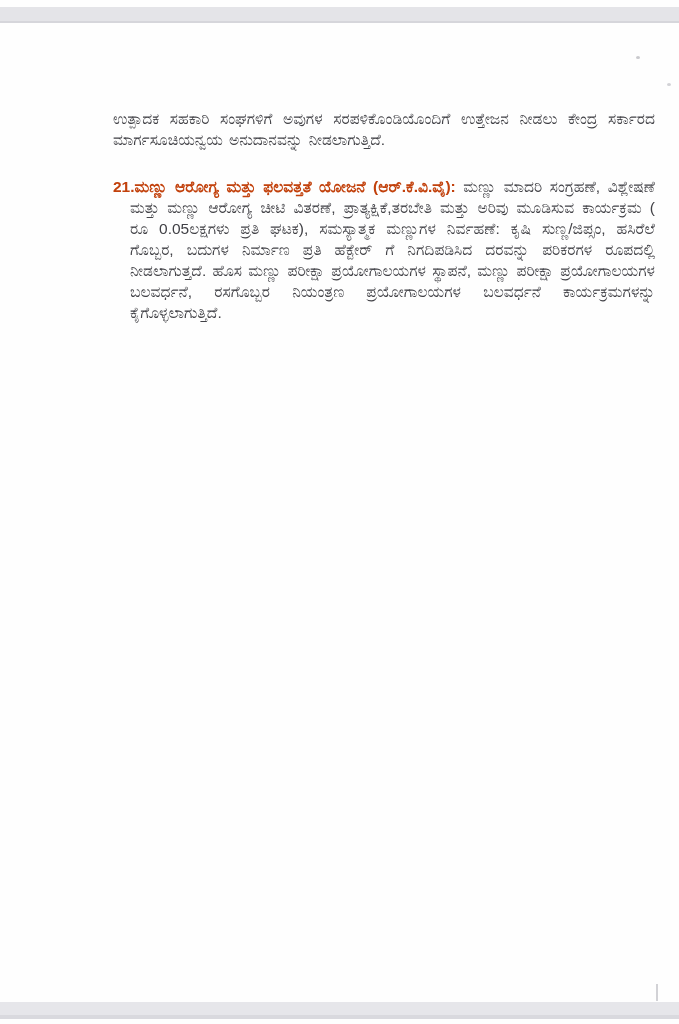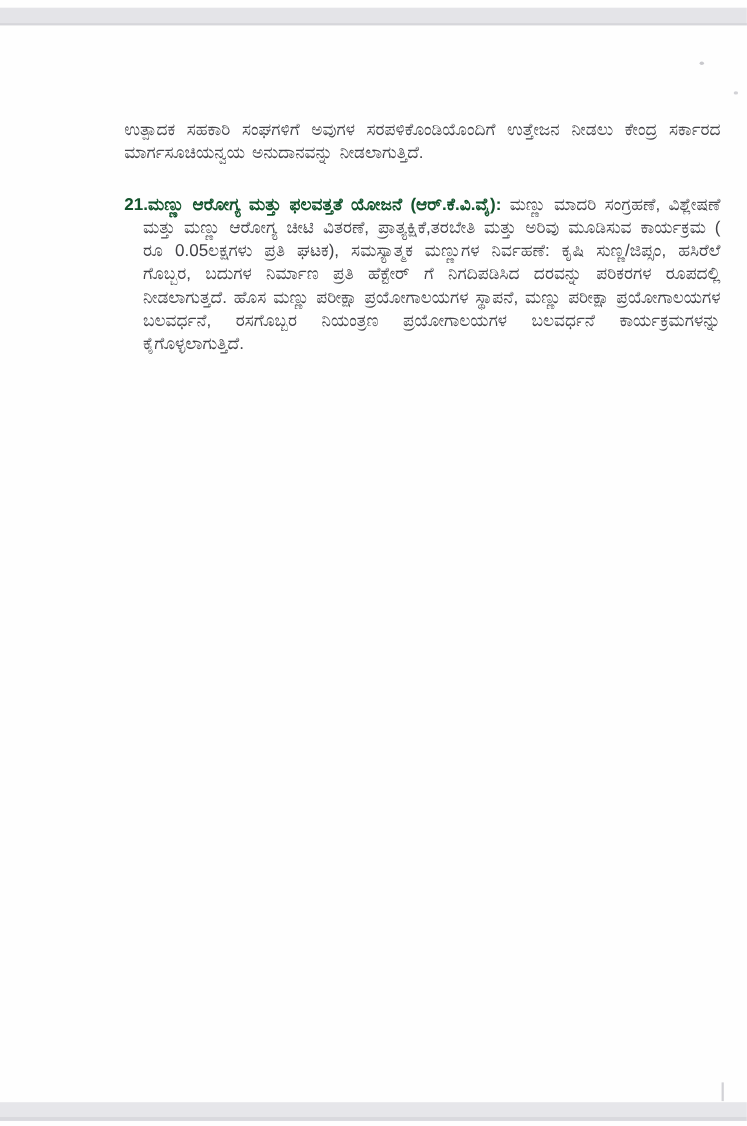--- a/index.html
+++ b/index.html
@@ -54,21 +54,21 @@
     color: #414146;
     word-spacing: 2px;
     -webkit-font-smoothing: antialiased;
   }
   .para-intro { margin-bottom: 26px; }
   .para-item {
     margin-bottom: 19px;
     padding-left: 17px;
     text-indent: -17px;
   }
-  .bold { font-weight: bold; color: #14532d; }
+  .bold { font-weight: bold; color: #c2410c; }
   
   .speck {
     position: absolute;
     border-radius: 50%;
     background: #c9c9cd;
   }
   .speck-1 { left: 636px; top: 56px; width: 4px; height: 3px; }
   .speck-2 { left: 667px; top: 83px; width: 4px; height: 3px; background: #d2d2d6; }
   .scratch-right {
     position: absolute;

